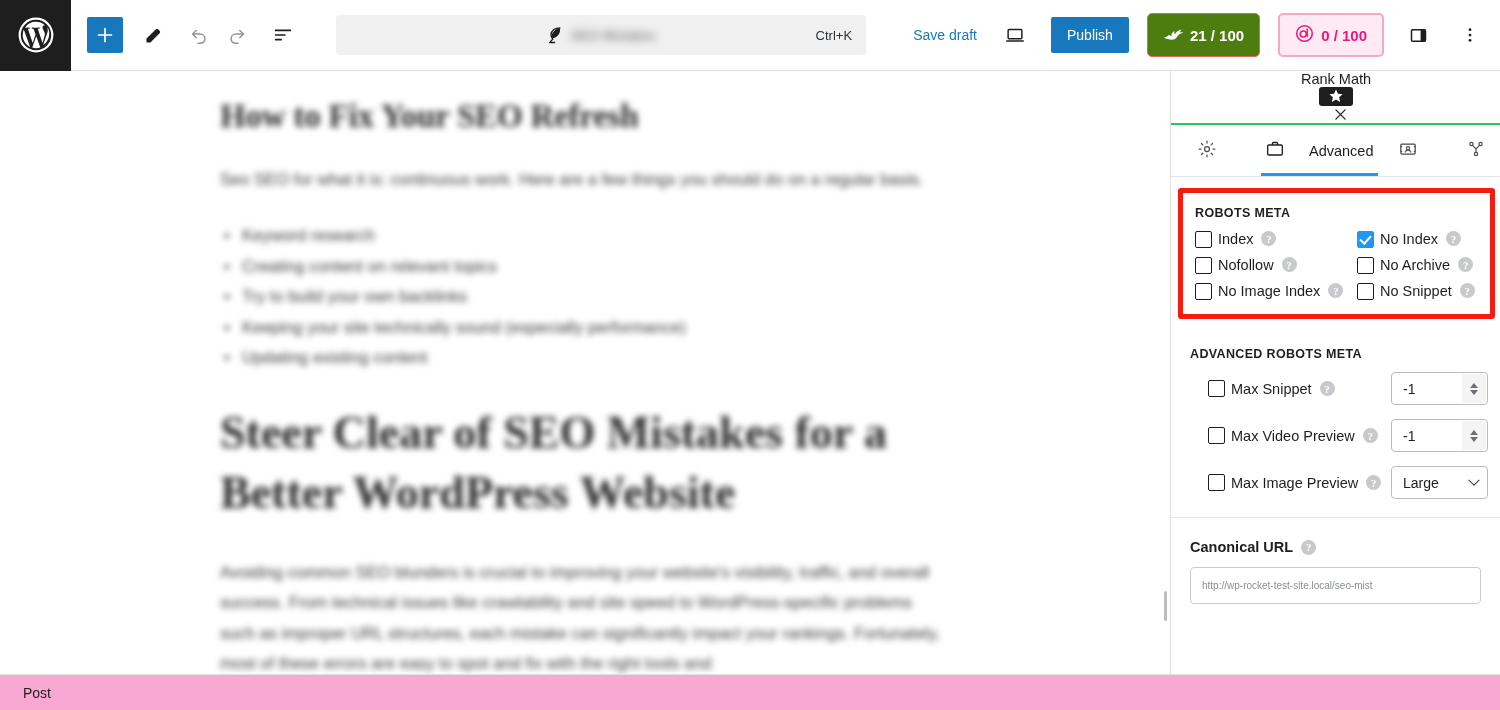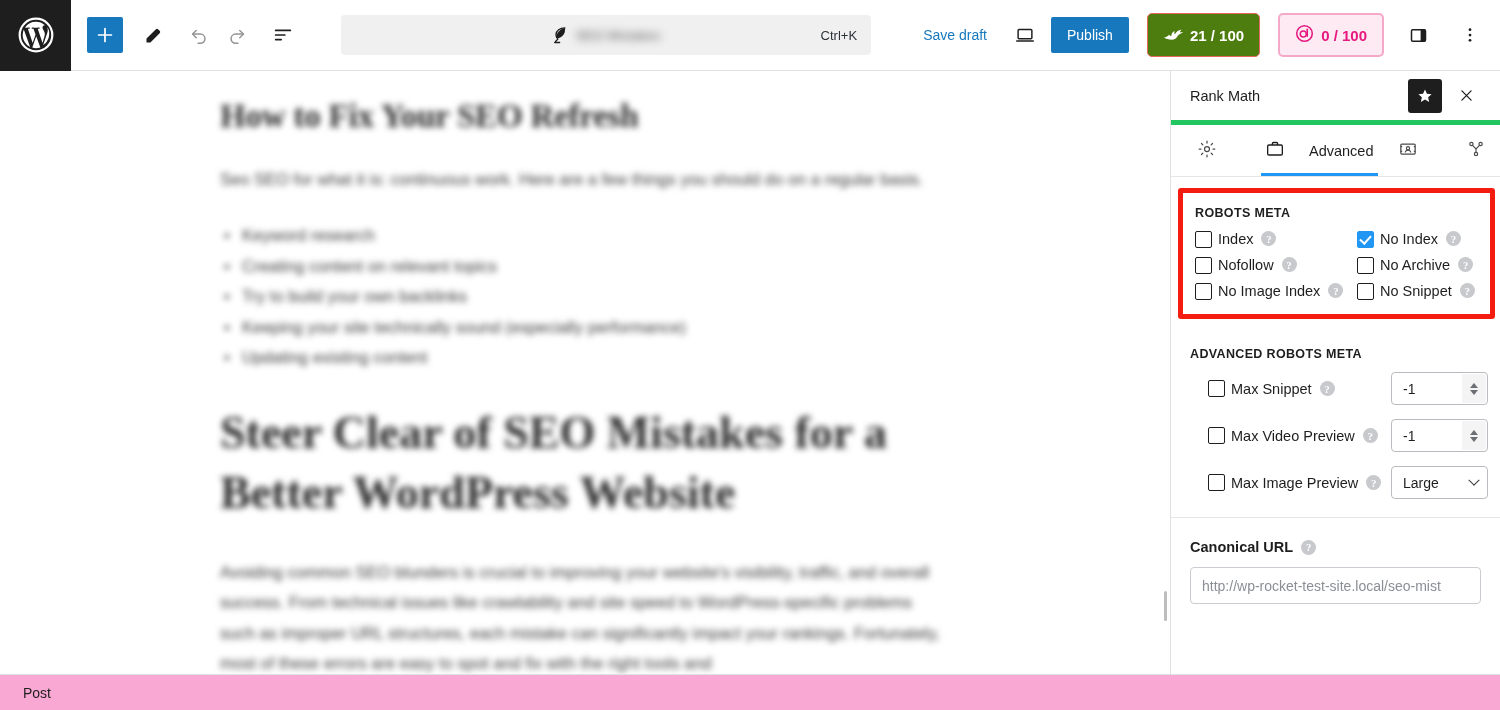--- a/index.html
+++ b/index.html
@@ -98,21 +98,21 @@
     background: none; border: none;
     padding: 8px 12px; cursor: pointer;
     border-radius: 2px;
     white-space: nowrap;
   }
   .btn-publish {
     background: #1878bd; color: #fff;
     border: none; border-radius: 2px;
     height: 36px; padding: 0 16px;
     font-size: 14px; cursor: pointer;
-    margin-left: 0;
+    margin-left: 10px;
     white-space: nowrap;
   }
   .score-badge {
     display: flex; align-items: center; gap: 7px;
     height: 44px; padding: 0 15px;
     border-radius: 5px;
     font-size: 15px; font-weight: 600;
     cursor: pointer; white-space: nowrap;
     margin-left: 10px;
   }
@@ -173,21 +173,22 @@
   .rm-panel {
     width: 329px; min-width: 329px;
     background: #fff;
     display: flex; flex-direction: column;
     position: relative;
   }
   .rm-head {
     height: 54px; min-height: 54px;
     display: flex; align-items: center;
     padding: 0 18px 0 19px;
-    border-bottom: 5px solid #22c55e;
+    border-bottom: 2px solid #22c55e;
+    flex-direction: column;
   }
   .rm-title { font-size: 14.5px; color: #1e1e1e; flex: 1; }
   .rm-star {
     width: 34px; height: 34px;
     background: #1e1e1e; border-radius: 3px;
     display: flex; align-items: center; justify-content: center;
     cursor: pointer; color: #fff;
   }
   .rm-close {
     width: 32px; height: 32px; margin-left: 8px;
@@ -308,21 +309,21 @@
     display: flex; align-items: center; gap: 6px;
     font-size: 14.5px; font-weight: 700; color: #1e1e1e;
     margin-bottom: 12px;
   }
   .canon-input {
     width: 100%; height: 37px;
     border: 1px solid #c9ccd0; border-radius: 4px;
     background: #fff;
     display: flex; align-items: center;
     padding: 12px 11px;
-    font-size: 14px; color: #8a8f95;
+    font-size: 10px; color: #8a8f95;
     overflow: hidden; white-space: nowrap;
     cursor: text;
   }
 
   
   .edge-scroll {
     position: absolute; right: 3px; top: 520px;
     width: 3px; height: 30px;
     background: #bdbdbd; border-radius: 2px;
   }

